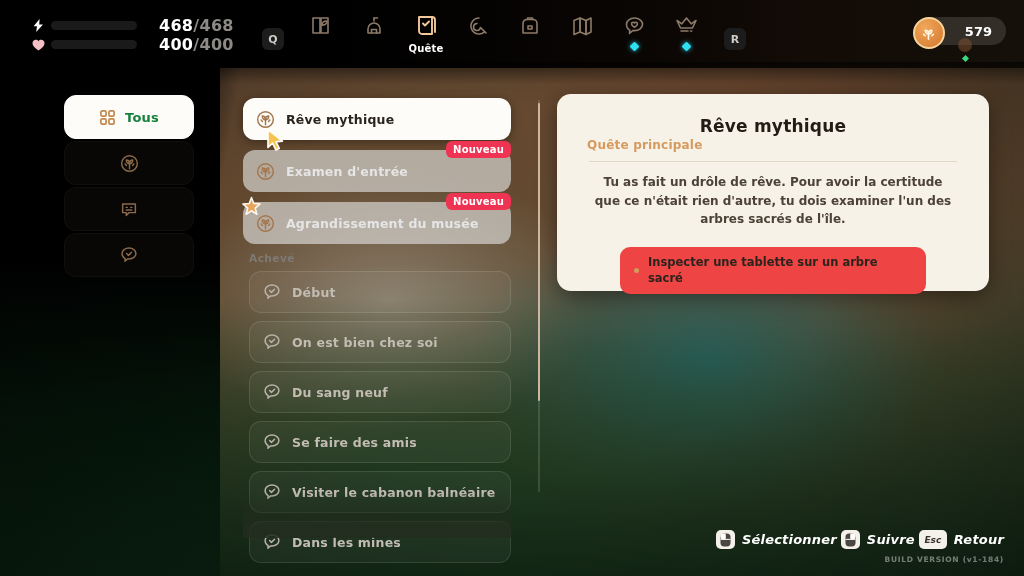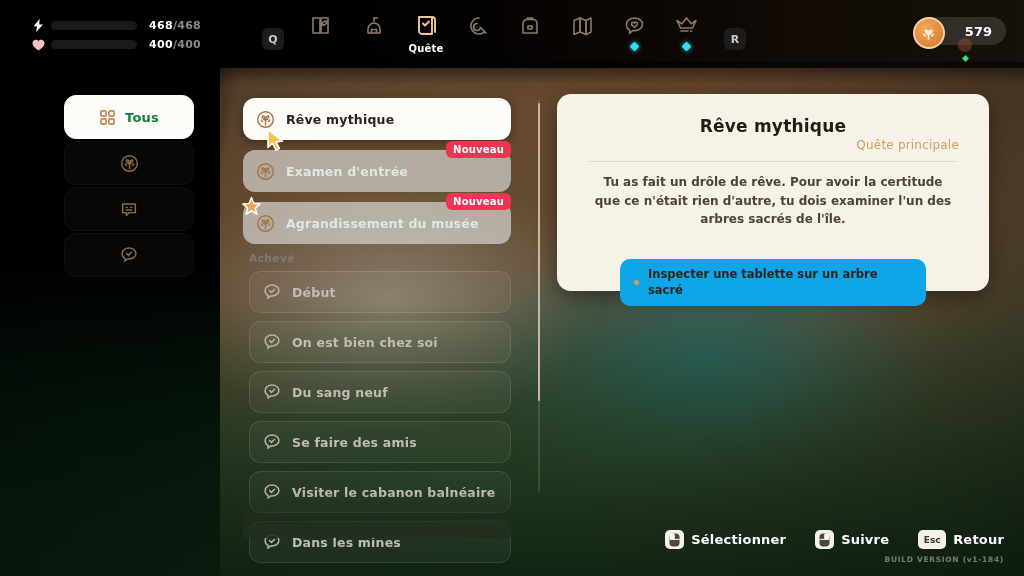--- a/index.html
+++ b/index.html
@@ -51,21 +51,21 @@
 
   .stats { position:absolute; left:30px; top:18px; }
   .stat-row { display:flex; align-items:center; height:15px; }
   .stat-ico { width:16px; height:15px; display:flex; align-items:center; justify-content:center;
               font-size:13px; line-height:1; }
   .bar-track { width:86px; height:9px; border-radius:5px; margin-left:5px; overflow:hidden;
                background:rgba(255,255,255,0.10); }
   .bar-fill { height:100%; border-radius:5px; }
   .bar-energy { background:linear-gradient(to right,#38d6ee,#63f0c8); }
   .bar-health { background:linear-gradient(to right,#a9ed5a,#caf56e); }
-  .stat-nums { margin-left:12px; font-size:11px; font-weight:bold; color:#fff; letter-spacing:0.3px;
+  .stat-nums { margin-left:22px; font-size:16px; font-weight:bold; color:#fff; letter-spacing:0.3px;
                white-space:nowrap; }
   .stat-nums .max { color:#8d8a86; font-weight:bold; }
 
   .nav { position:absolute; left:250px; top:0; height:68px; display:flex; align-items:flex-start; }
   .nav-item {
     width:52px; height:68px; display:flex; flex-direction:column;
     align-items:center; justify-content:flex-start; padding-top:14px; position:relative;
   }
   .nav-item svg { display:block; }
   .nav-ico-line { stroke:#8d7a68; }
@@ -149,33 +149,33 @@
                   background:#cdb6a0; border-radius:1px; z-index:11; }
 
   
   #detail {
     position:absolute; left:557px; top:94px; width:432px; height:197px;
     background:#f7f2e7; border-radius:14px; z-index:10;
     box-shadow:0 6px 22px rgba(0,0,0,0.42);
     padding:22px 30px 0;
   }
   .d-title { text-align:center; font-size:17px; font-weight:bold; color:#231c16; letter-spacing:0.2px; }
-  .d-sub   { text-align:right; font-size:12px; font-weight:normal; color:#d59a5e; margin-top:2px; letter-spacing:0.2px; }
+  .d-sub   { text-align:left; font-size:12px; font-weight:bold; color:#d59a5e; margin-top:2px; letter-spacing:0.2px; }
   .d-rule  { height:1px; background:#e0d8c7; margin:9px 2px 0; }
   .d-desc  { text-align:center; font-size:12px; font-weight:bold; color:#4c4238;
              line-height:1.55; margin-top:11px; padding:0 4px; }
   .objective {
-    margin:30px auto 0; width:306px; min-height:38px; background:#0ea5e9; border-radius:10px;
+    margin:18px auto 0; width:306px; min-height:38px; background:#ef4444; border-radius:10px;
     display:flex; align-items:center; gap:9px; padding:7px 14px;
   }
   .obj-dot { width:5px; height:5px; border-radius:50%; background:#d39a5e; flex:none; }
   .obj-text { font-size:11.5px; font-weight:bold; color:#2b241d; line-height:1.45; }
 
   
-  #hints { position:absolute; right:20px; bottom:27px; display:flex; align-items:flex-start; gap:29px; z-index:15; }
+  #hints { position:absolute; right:20px; bottom:27px; display:flex; align-items:flex-start; gap:4px; z-index:15;font-style:italic; }
   .hint { display:flex; align-items:center; gap:7px; }
   .hint-label { font-size:13px; font-weight:bold; color:#fff; letter-spacing:0.2px; }
   .hint-key {
     width:19px; height:19px; border-radius:5px; background:#f4f1ea;
     display:flex; align-items:center; justify-content:center; flex:none;
   }
   .hint-key.wide { width:28px; font-size:9px; font-weight:bold; color:#3a332b; }
   #build { position:absolute; right:20px; bottom:12px; font-size:7.5px; font-weight:bold;
            color:rgba(255,255,255,0.42); letter-spacing:0.7px; z-index:15; }
 

